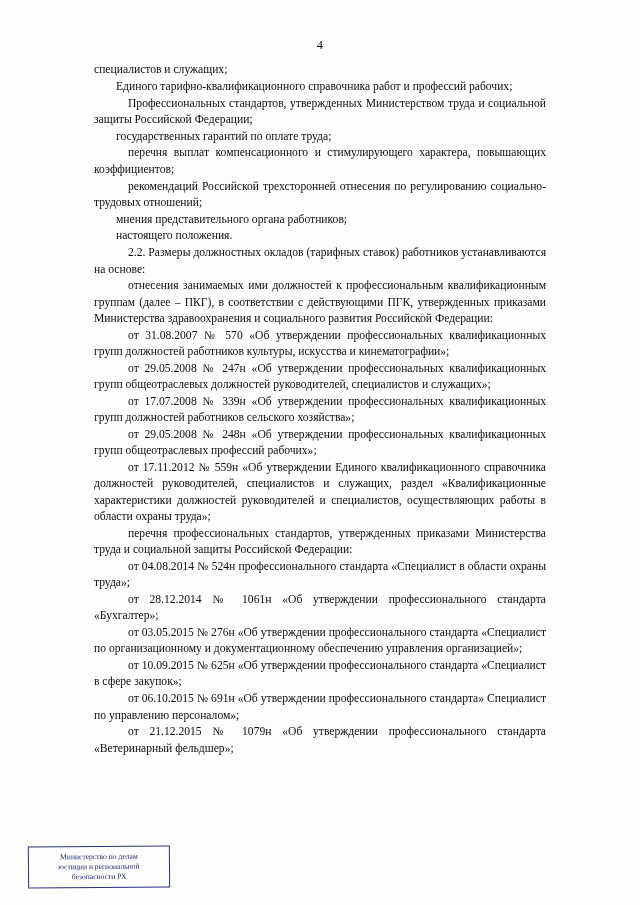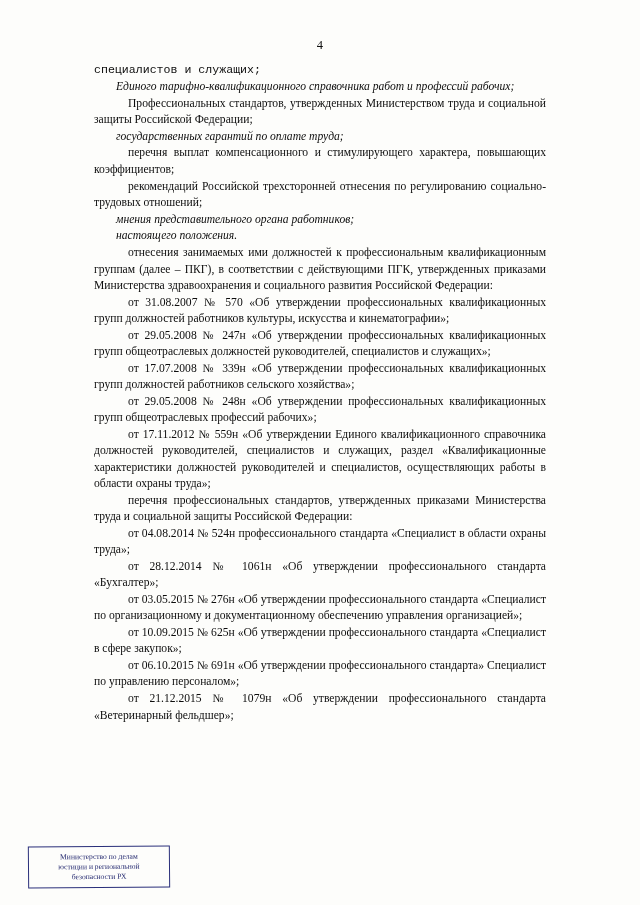--- a/index.html
+++ b/index.html
@@ -41,25 +41,23 @@
     margin: 0 0 0.5px 0;
     font-size: 11.6px;
     line-height: 16.3px;
     text-align: justify;
     text-justify: inter-word;
     text-indent: 34px;
     hyphens: manual;
   }
   .para.noindent {
     text-indent: 0;
-    font-family: Liberation Mono, monospace;
   }
   .para.indent-small {
     text-indent: 22px;
-    font-style: italic;
   }
   .stamp {
     position: absolute;
     left: 28px;
     top: 846px;
     width: 142px;
     height: 42px;
     border: 1.4px solid #2a2f7a;
     box-sizing: border-box;
     display: flex;
@@ -87,20 +85,21 @@
 
   <div class="body-text">
     <p class="para noindent">специалистов и служащих;</p>
     <p class="para indent-small">Единого тарифно-квалификационного справочника работ и профессий рабочих;</p>
     <p class="para">Профессиональных стандартов, утвержденных Министерством труда и социальной защиты Российской Федерации;</p>
     <p class="para indent-small">государственных гарантий по оплате труда;</p>
     <p class="para">перечня выплат компенсационного и стимулирующего характера, повышающих коэффициентов;</p>
     <p class="para">рекомендаций Российской трехсторонней отнесения по регулированию социально-трудовых отношений;</p>
     <p class="para indent-small">мнения представительного органа работников;</p>
     <p class="para indent-small">настоящего положения.</p>
+    <p class="para">2.2. Размеры должностных окладов (тарифных ставок) работников устанавливаются на основе:</p>
     <p class="para">отнесения занимаемых ими должностей к профессиональным квалификационным группам (далее – ПКГ), в соответствии с действующими ПГК, утвержденных приказами Министерства здравоохранения и социального развития Российской Федерации:</p>
     <p class="para">от 31.08.2007 № 570 «Об утверждении профессиональных квалификационных групп должностей работников культуры, искусства и кинематографии»;</p>
     <p class="para">от 29.05.2008 № 247н «Об утверждении профессиональных квалификационных групп общеотраслевых должностей руководителей, специалистов и служащих»;</p>
     <p class="para">от 17.07.2008 № 339н «Об утверждении профессиональных квалификационных групп должностей работников сельского хозяйства»;</p>
     <p class="para">от 29.05.2008 № 248н «Об утверждении профессиональных квалификационных групп общеотраслевых профессий рабочих»;</p>
     <p class="para">от 17.11.2012 № 559н «Об утверждении Единого квалификационного справочника должностей руководителей, специалистов и служащих, раздел «Квалификационные характеристики должностей руководителей и специалистов, осуществляющих работы в области охраны труда»;</p>
     <p class="para">перечня профессиональных стандартов, утвержденных приказами Министерства труда и социальной защиты Российской Федерации:</p>
     <p class="para">от 04.08.2014 № 524н профессионального стандарта «Специалист в области охраны труда»;</p>
     <p class="para">от 28.12.2014 № 1061н «Об утверждении профессионального стандарта «Бухгалтер»;</p>
     <p class="para">от 03.05.2015 № 276н «Об утверждении профессионального стандарта «Специалист по организационному и документационному обеспечению управления организацией»;</p>

